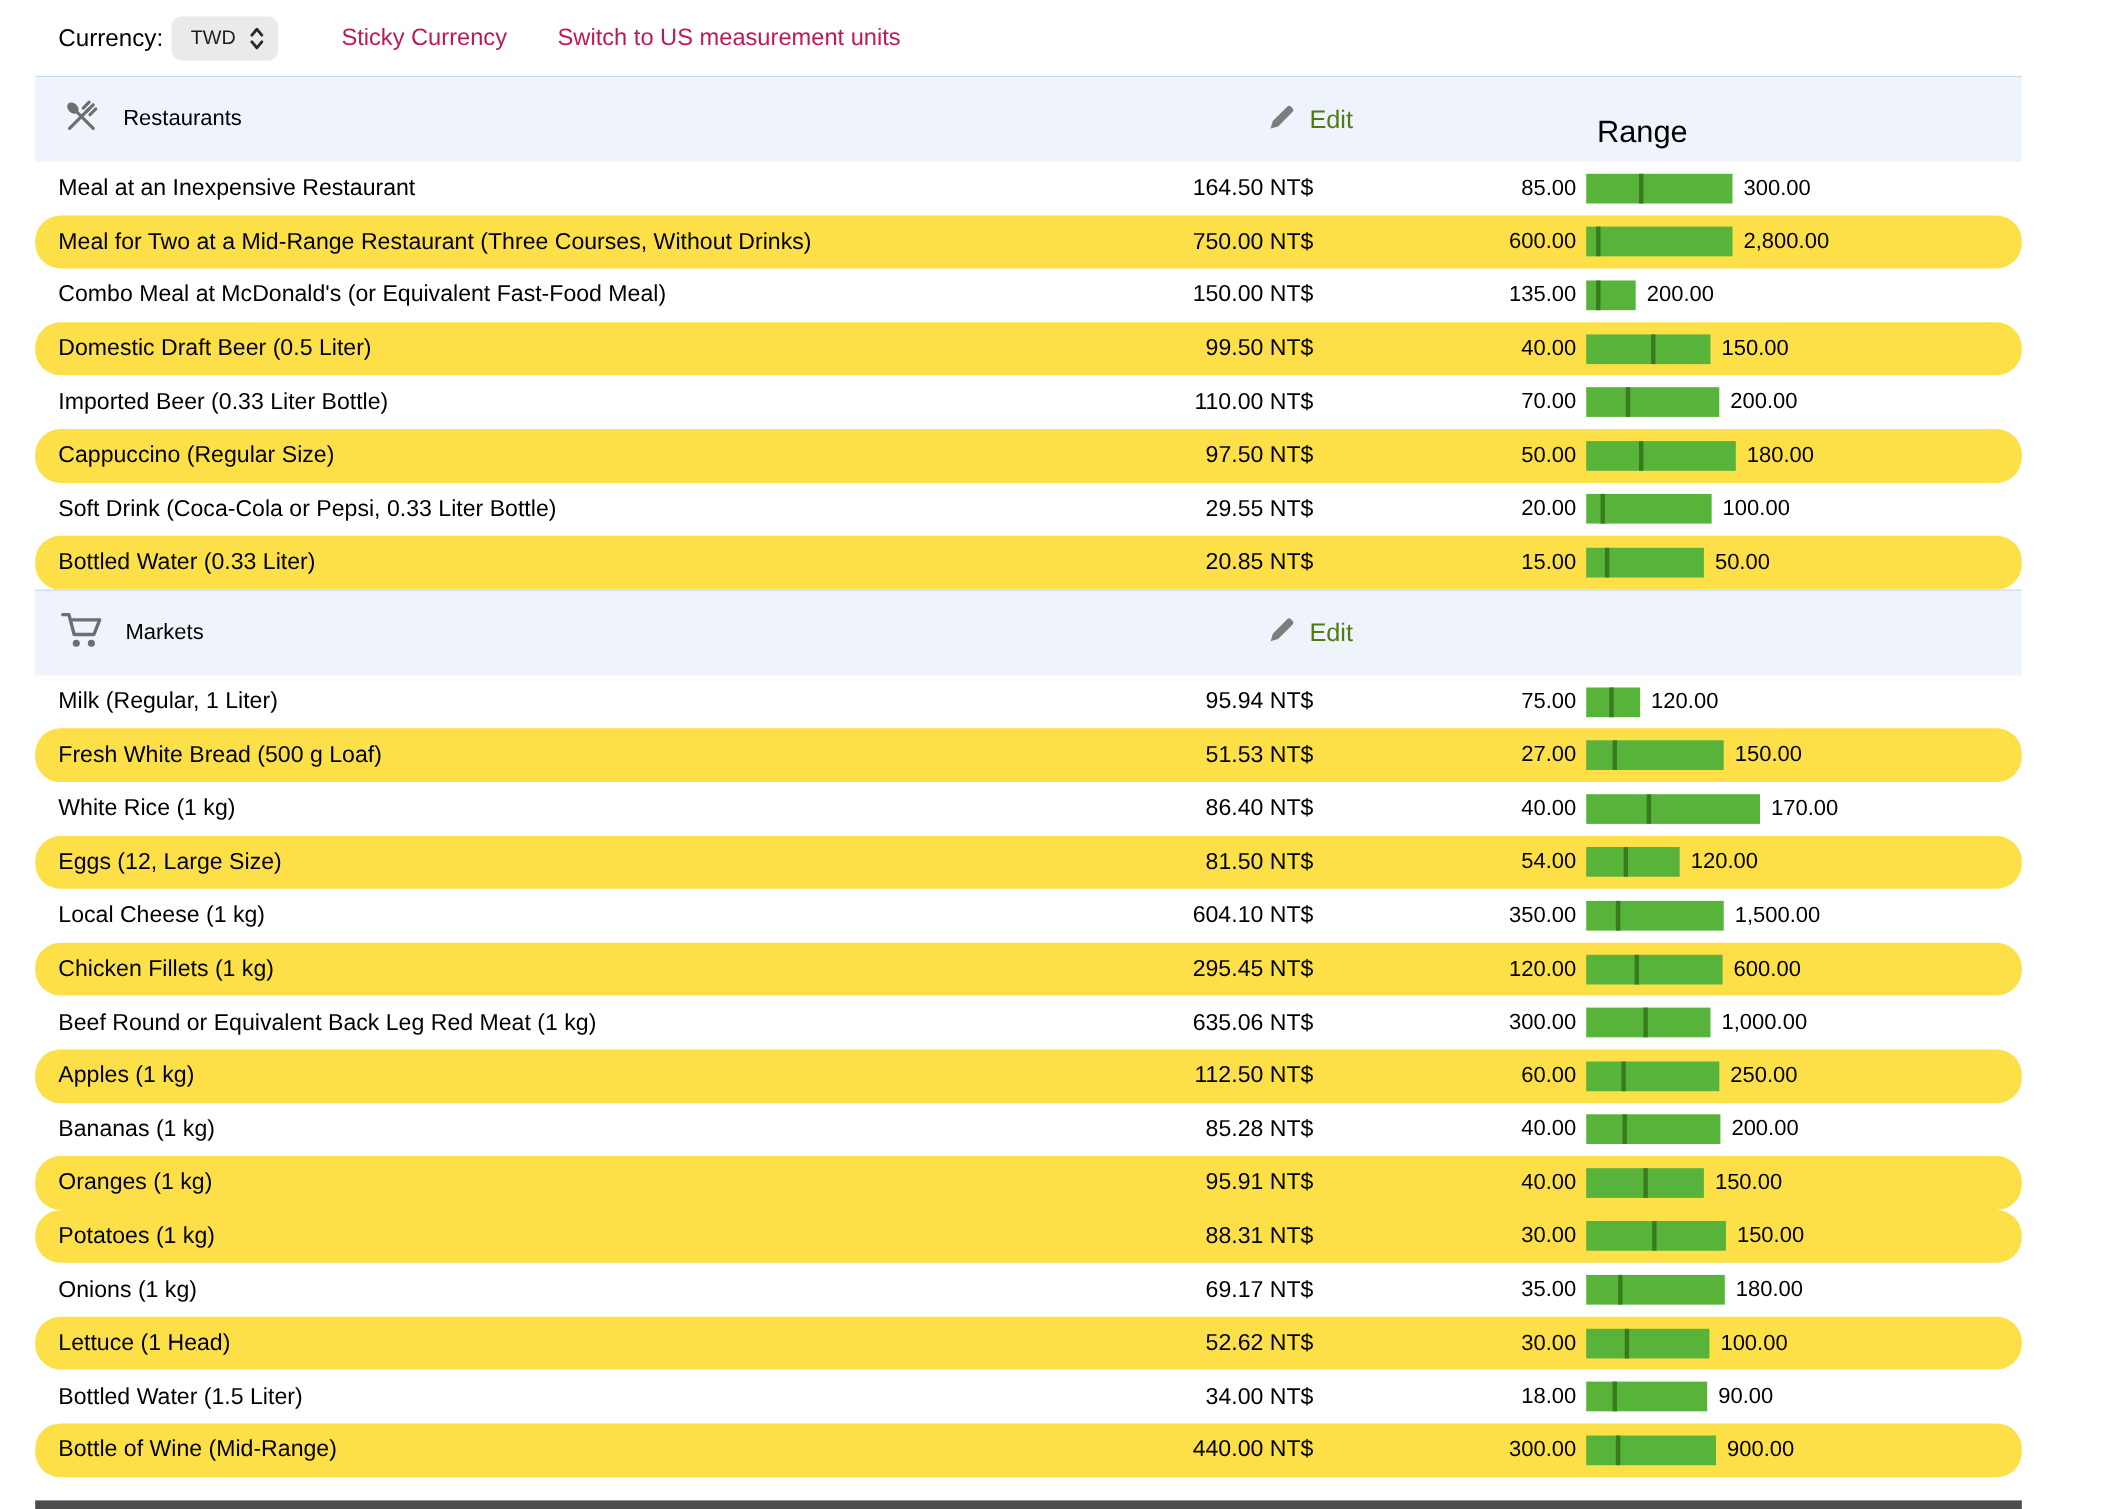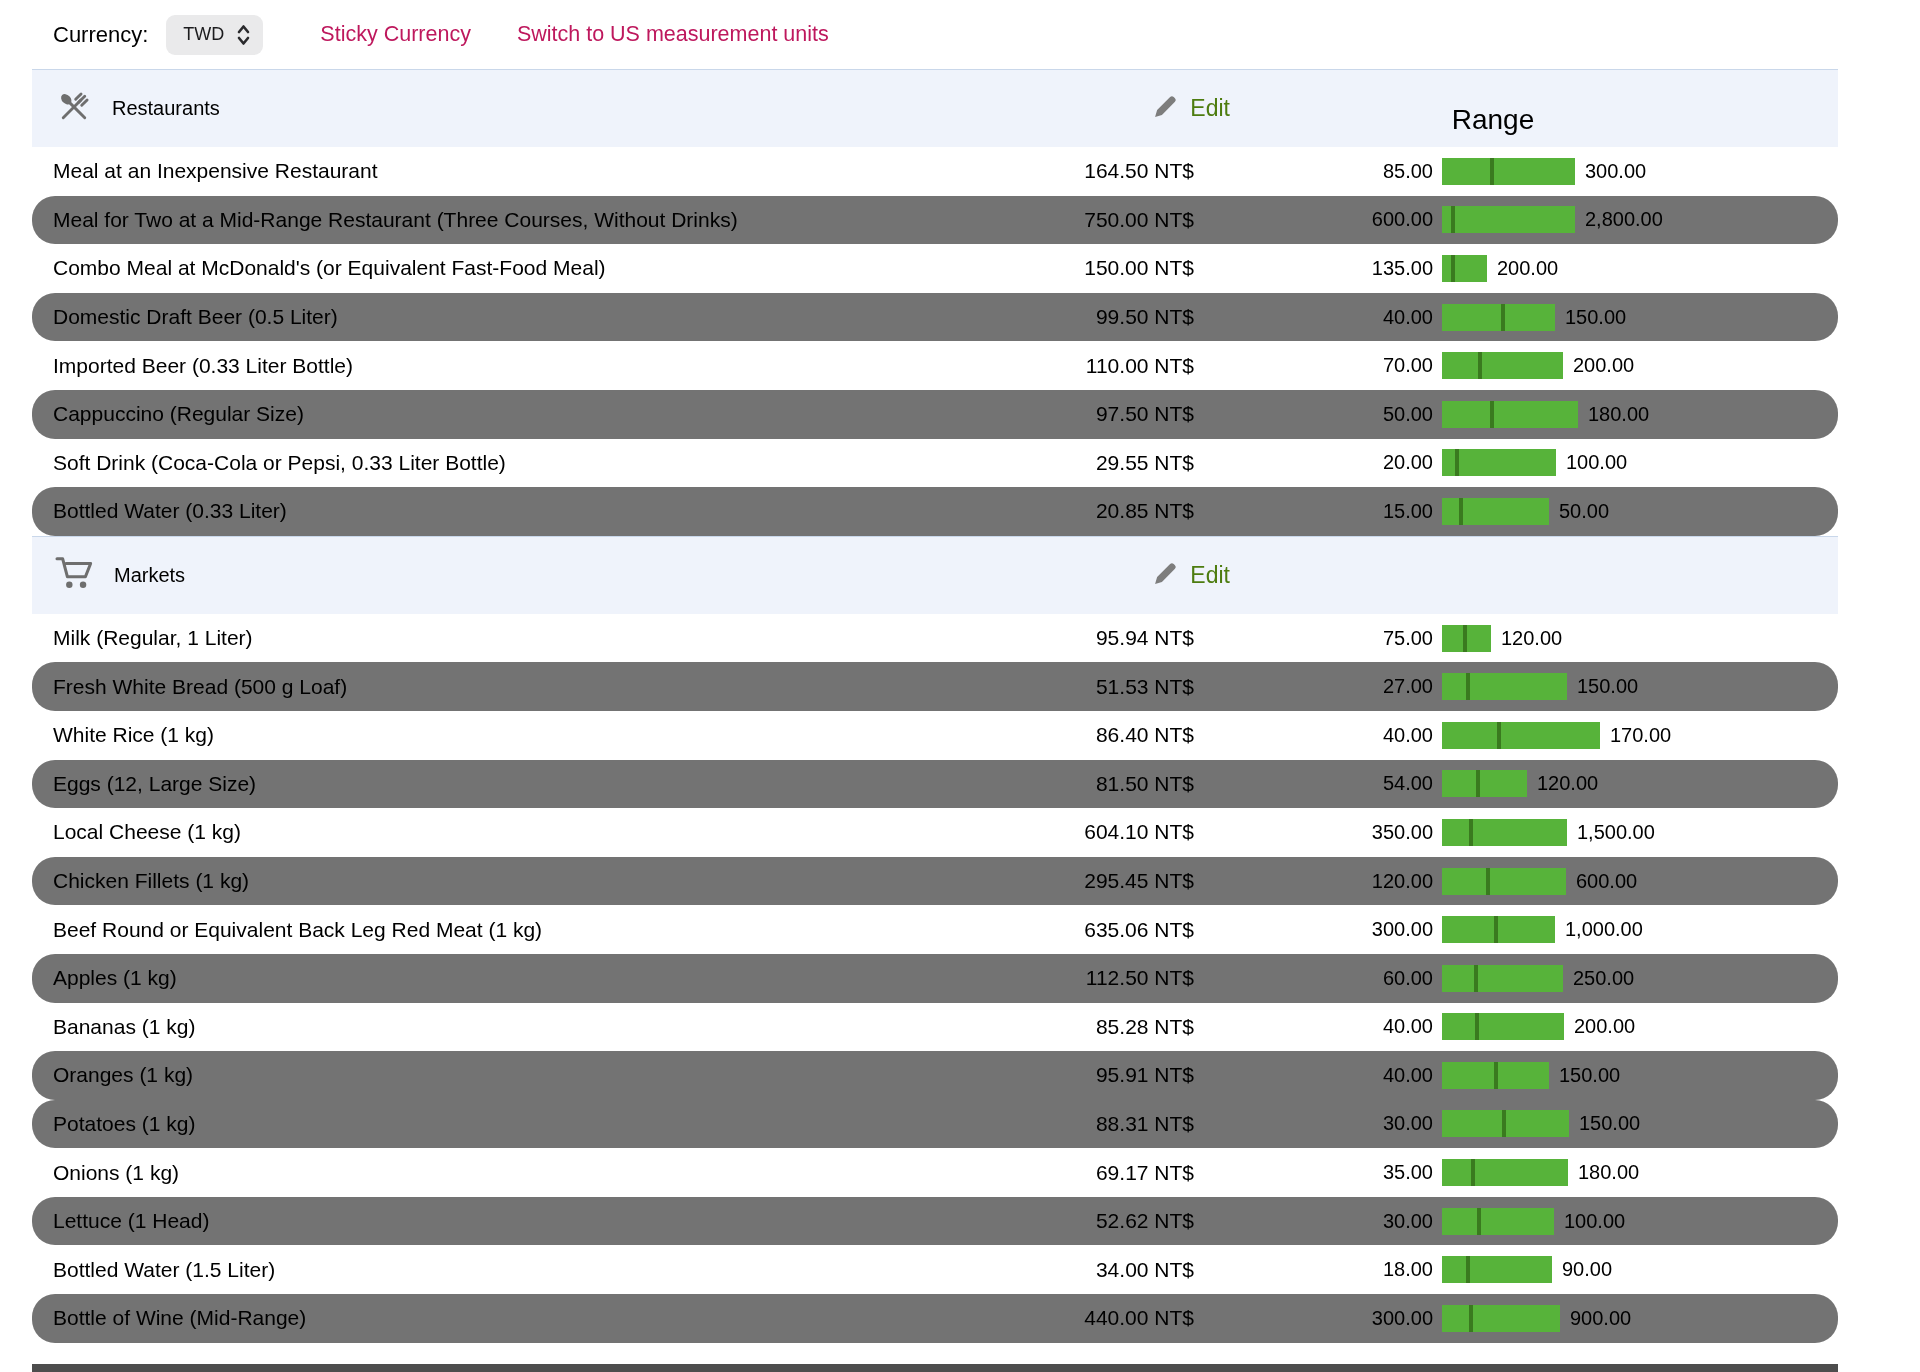--- a/index.html
+++ b/index.html
@@ -13,21 +13,21 @@
   }
 
   
   .topbar {
     height: 69px;
     display: flex;
     align-items: center;
     padding-left: 53px;
     font-size: 22px;
   }
-  .currency-label { margin-right: 18px; }
+  .currency-label { margin-right: 8px; }
   .currency-select {
     display: inline-flex;
     align-items: center;
     gap: 12px;
     background: #eaeaeb;
     border-radius: 9px;
     padding: 8px 12px 8px 17px;
     font-size: 18px;
     color: #1c1c1e;
     cursor: default;
@@ -65,21 +65,21 @@
   .range-head-cell span { display: inline-block; margin-left: 210px; width: 86px; text-align: center; }
 
   .row {
     display: grid;
     grid-template-columns: 1fr 210px 598px;
     align-items: center;
     height: 48.6px;
     font-size: 21px;
     gap: 36px;
   }
-  .row.alt { background: #737373; border-radius: 23px; }
+  .row.alt { background: #fde047; border-radius: 23px; }
   .label-cell { padding-left: 21px; white-space: nowrap; }
   .price-cell { text-align: right; padding-right: 10px; white-space: nowrap; }
   .range-cell { display: flex; align-items: center; font-size: 20px; }
   .rmin { width: 202px; flex: none; text-align: right; padding-right: 9px; white-space: nowrap; }
   .rbar { height: 27px; flex: none; position: relative; background: #57b33a; }
   .rmarker { position: absolute; top: 0; bottom: 0; width: 4px; background: #3a7a1f; }
   .rmax { margin-left: 10px; white-space: nowrap; }
 
   .bottom-strip {
     position: absolute;

